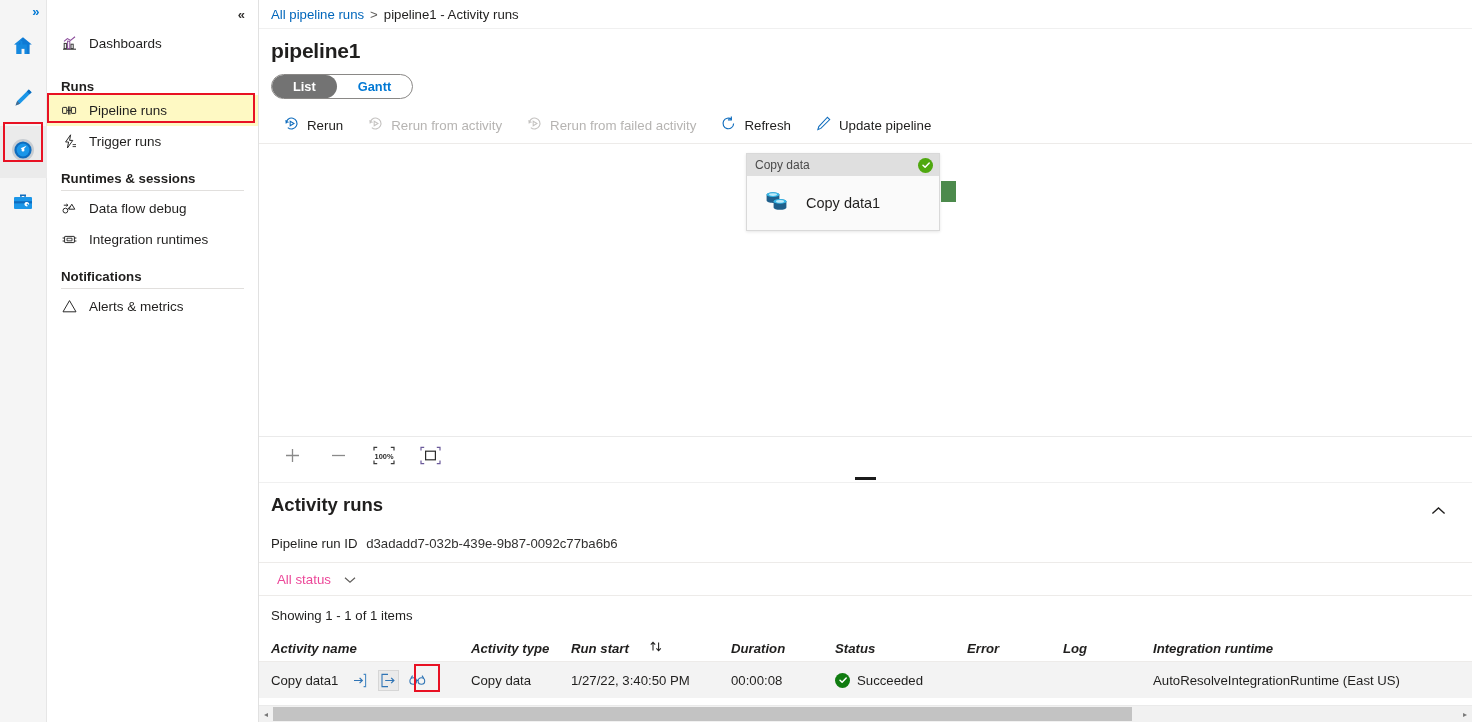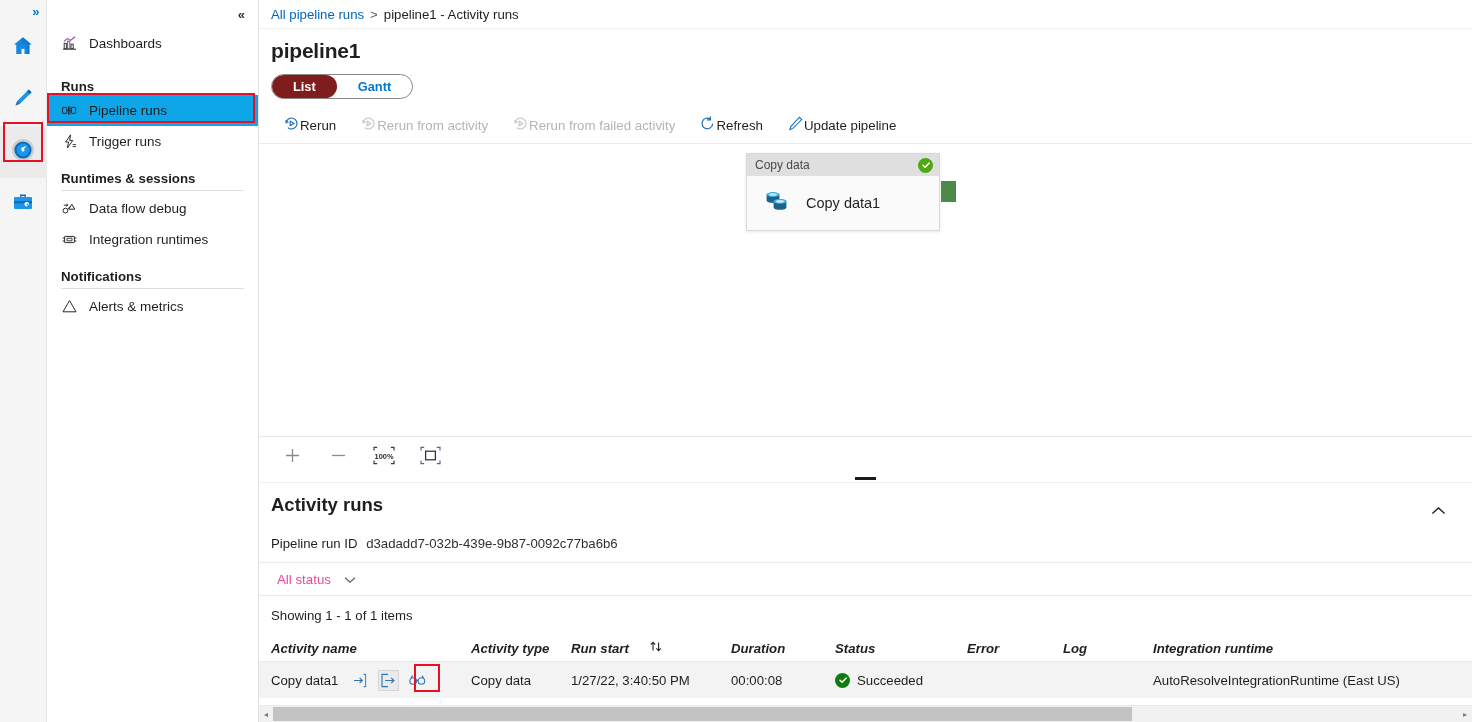--- a/index.html
+++ b/index.html
@@ -58,21 +58,21 @@
   .nav-collapse {
     height: 28px; display: flex; align-items: center; justify-content: flex-end;
     padding-right: 13px; color: #323130; font-size: 13px; cursor: pointer;
     font-weight: bold;
   }
   .nav-row {
     height: 31px; display: flex; align-items: center;
     padding-left: 14px; gap: 11px; cursor: pointer; font-size: 13.5px;
     color: #201f1e; position: relative;
   }
-  .nav-row.active { background: #0ea5e9; }
+  .nav-row.active { background: #fef9c3; }
   .nav-sect {
     padding-left: 14px; font-size: 13.3px; font-weight: bold;
     color: #201f1e; display: flex; align-items: flex-end;
     height: 30px; padding-bottom: 1px;
   }
   .nav-sep { margin: 3px 14px 2px 14px; height: 1px; background: #e1dfdd; }
   .nav-gap-top { height: 6px; }
   .ico { width: 17px; height: 17px; display: inline-flex; align-items: center; justify-content: center; flex: 0 0 17px; }
 
   
@@ -95,30 +95,30 @@
   .pill-wrap { padding: 11px 0 0 12px; }
   .pill {
     display: inline-flex; border: 1px solid #8a8886; border-radius: 16px;
     height: 25px; overflow: hidden; background: #fff;
   }
   .pill-btn {
     display: flex; align-items: center; justify-content: center;
     padding: 0 21px; font-size: 12.8px; font-weight: bold; cursor: pointer;
     color: #0078d4; border-radius: 16px;
   }
-  .pill-btn.on { background: #7f1d1d; color: #ffffff; }
+  .pill-btn.on { background: #737373; color: #ffffff; }
 
   .toolbar {
     margin-top: 8px; height: 37px;
     display: flex; align-items: center; gap: 0;
     border-bottom: 1px solid #edebe9;
     padding-left: 12px;
   }
   .tb-btn {
-    display: flex; align-items: center; gap: 0;
+    display: flex; align-items: center; gap: 7px;
     padding: 0 12px; height: 31px; font-size: 13.3px; color: #201f1e;
     cursor: pointer; border-radius: 2px;
   }
   .tb-btn.disabled { color: #b6b4b2; cursor: default; }
 
   
   .canvas {
     position: relative; flex: 0 0 292px; height: 292px;
     background: #ffffff; overflow: hidden;
   }

